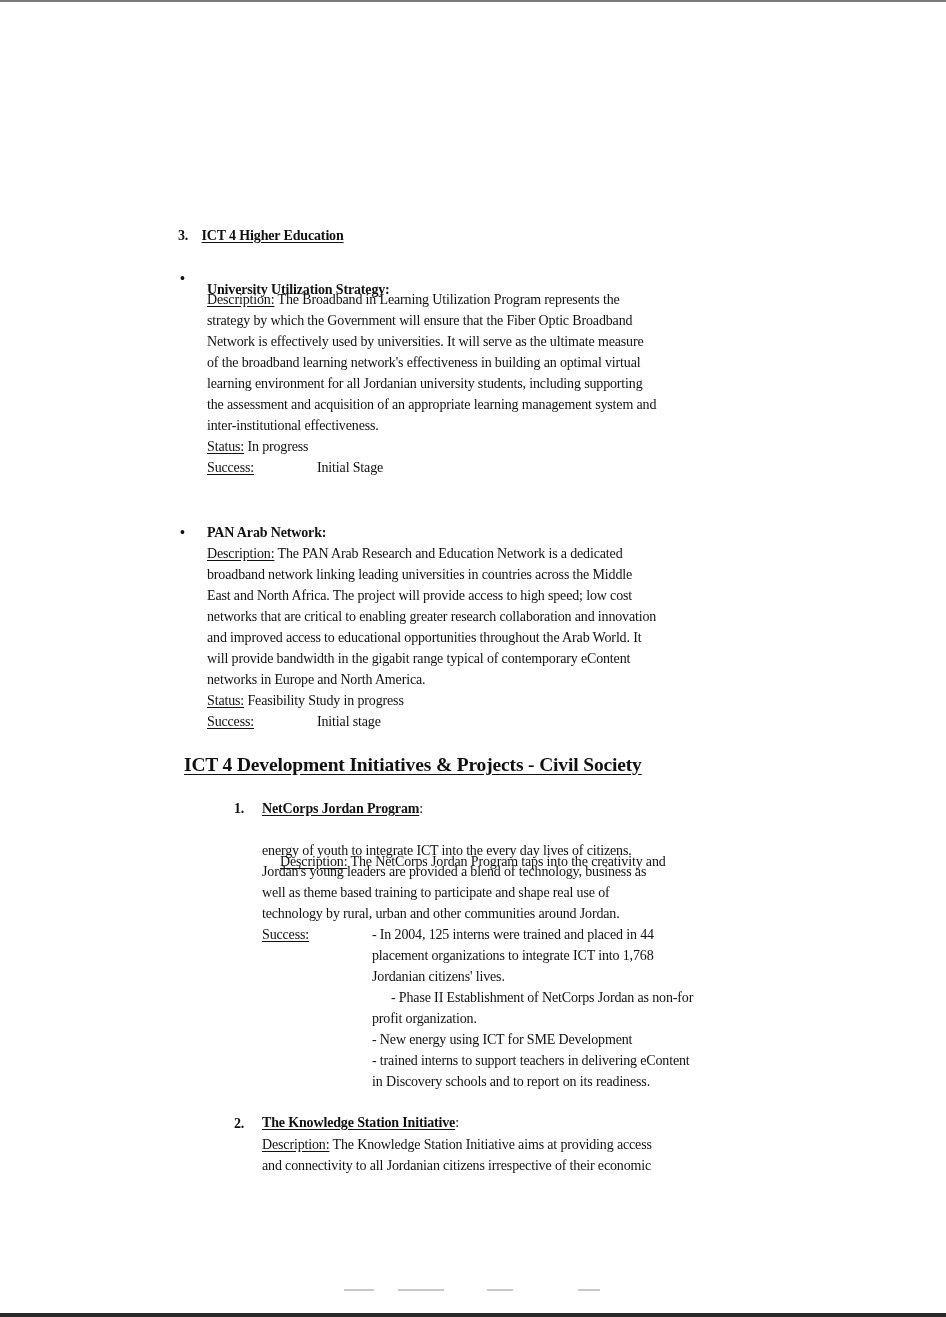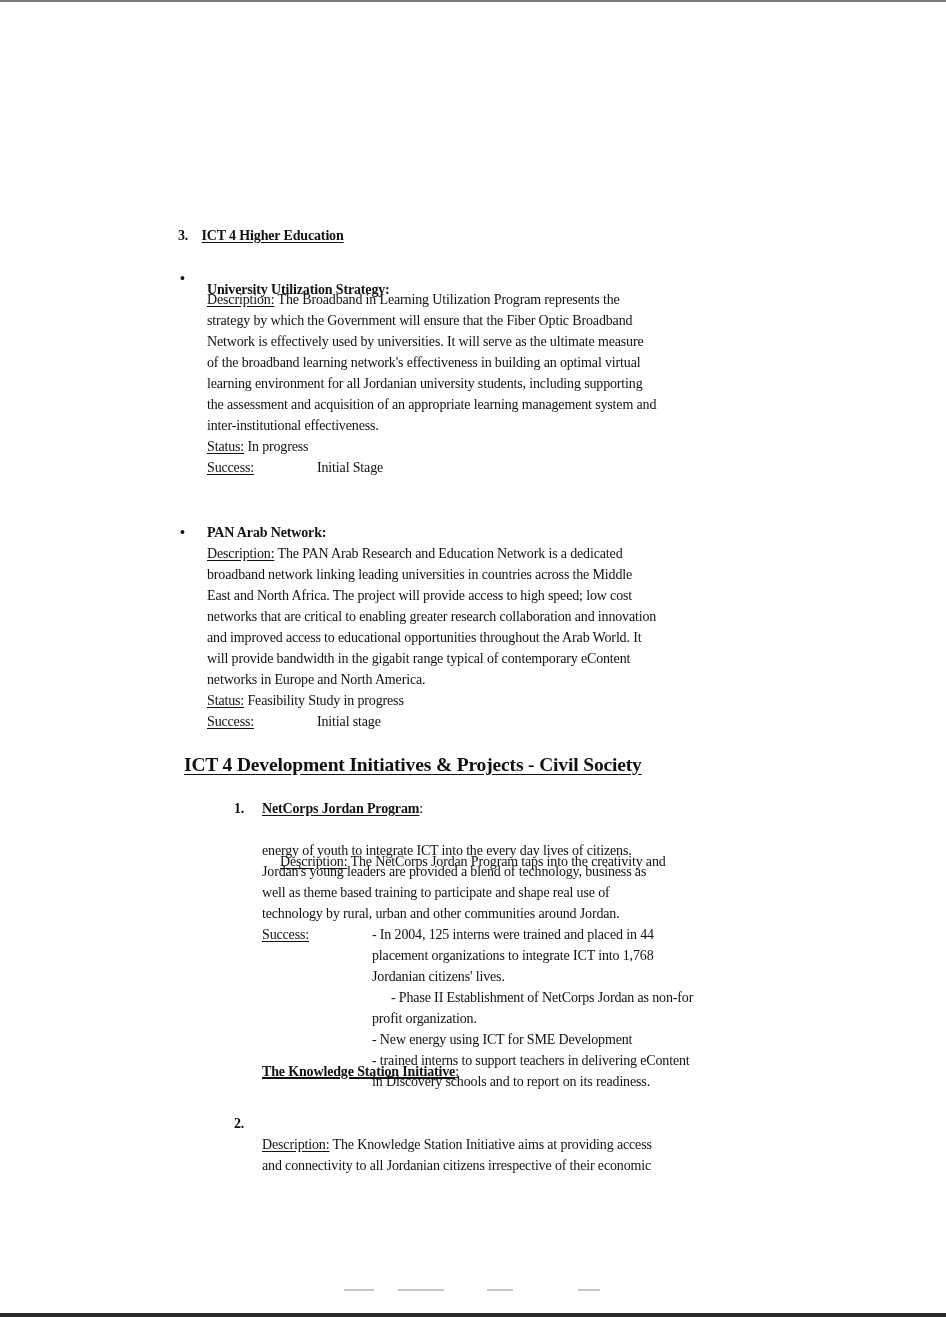--- a/index.html
+++ b/index.html
@@ -97,21 +97,21 @@
   <div class="txt" style="left:372px; top:966px;">Jordanian citizens' lives.</div>
   <div class="txt" style="left:372px; top:987px;margin-left:19px;">- Phase II Establishment of NetCorps Jordan as non-for</div>
   <div class="txt" style="left:372px; top:1008px;">profit organization.</div>
   <div class="txt" style="left:372px; top:1029px;">- New energy using ICT for SME Development</div>
   <div class="txt" style="left:372px; top:1050px;">- trained interns to support teachers in delivering eContent</div>
   <div class="txt" style="left:372px; top:1071px;">in Discovery schools and to report on its readiness.</div>
 </div>
 
 <div>
   <div class="txt b" style="left:234px; top:1113px;">2.</div>
-  <div class="txt" style="left:262px; top:1061px;text-decoration:underline;">
+  <div class="txt" style="left:262px; top:1112px;">
     <span class="b u">The Knowledge Station Initiative</span><span>:</span>
   </div>
   <div class="txt" style="left:262px; top:1134px;">
     <span class="label">Description:</span>
     <span>The Knowledge Station Initiative aims at providing access</span>
   </div>
   <div class="txt" style="left:262px; top:1155px;text-align:right;">and connectivity to all Jordanian citizens irrespective of their economic</div>
 </div>
 
 <div class="footer-mark" style="left:344px; width:30px;"></div>

